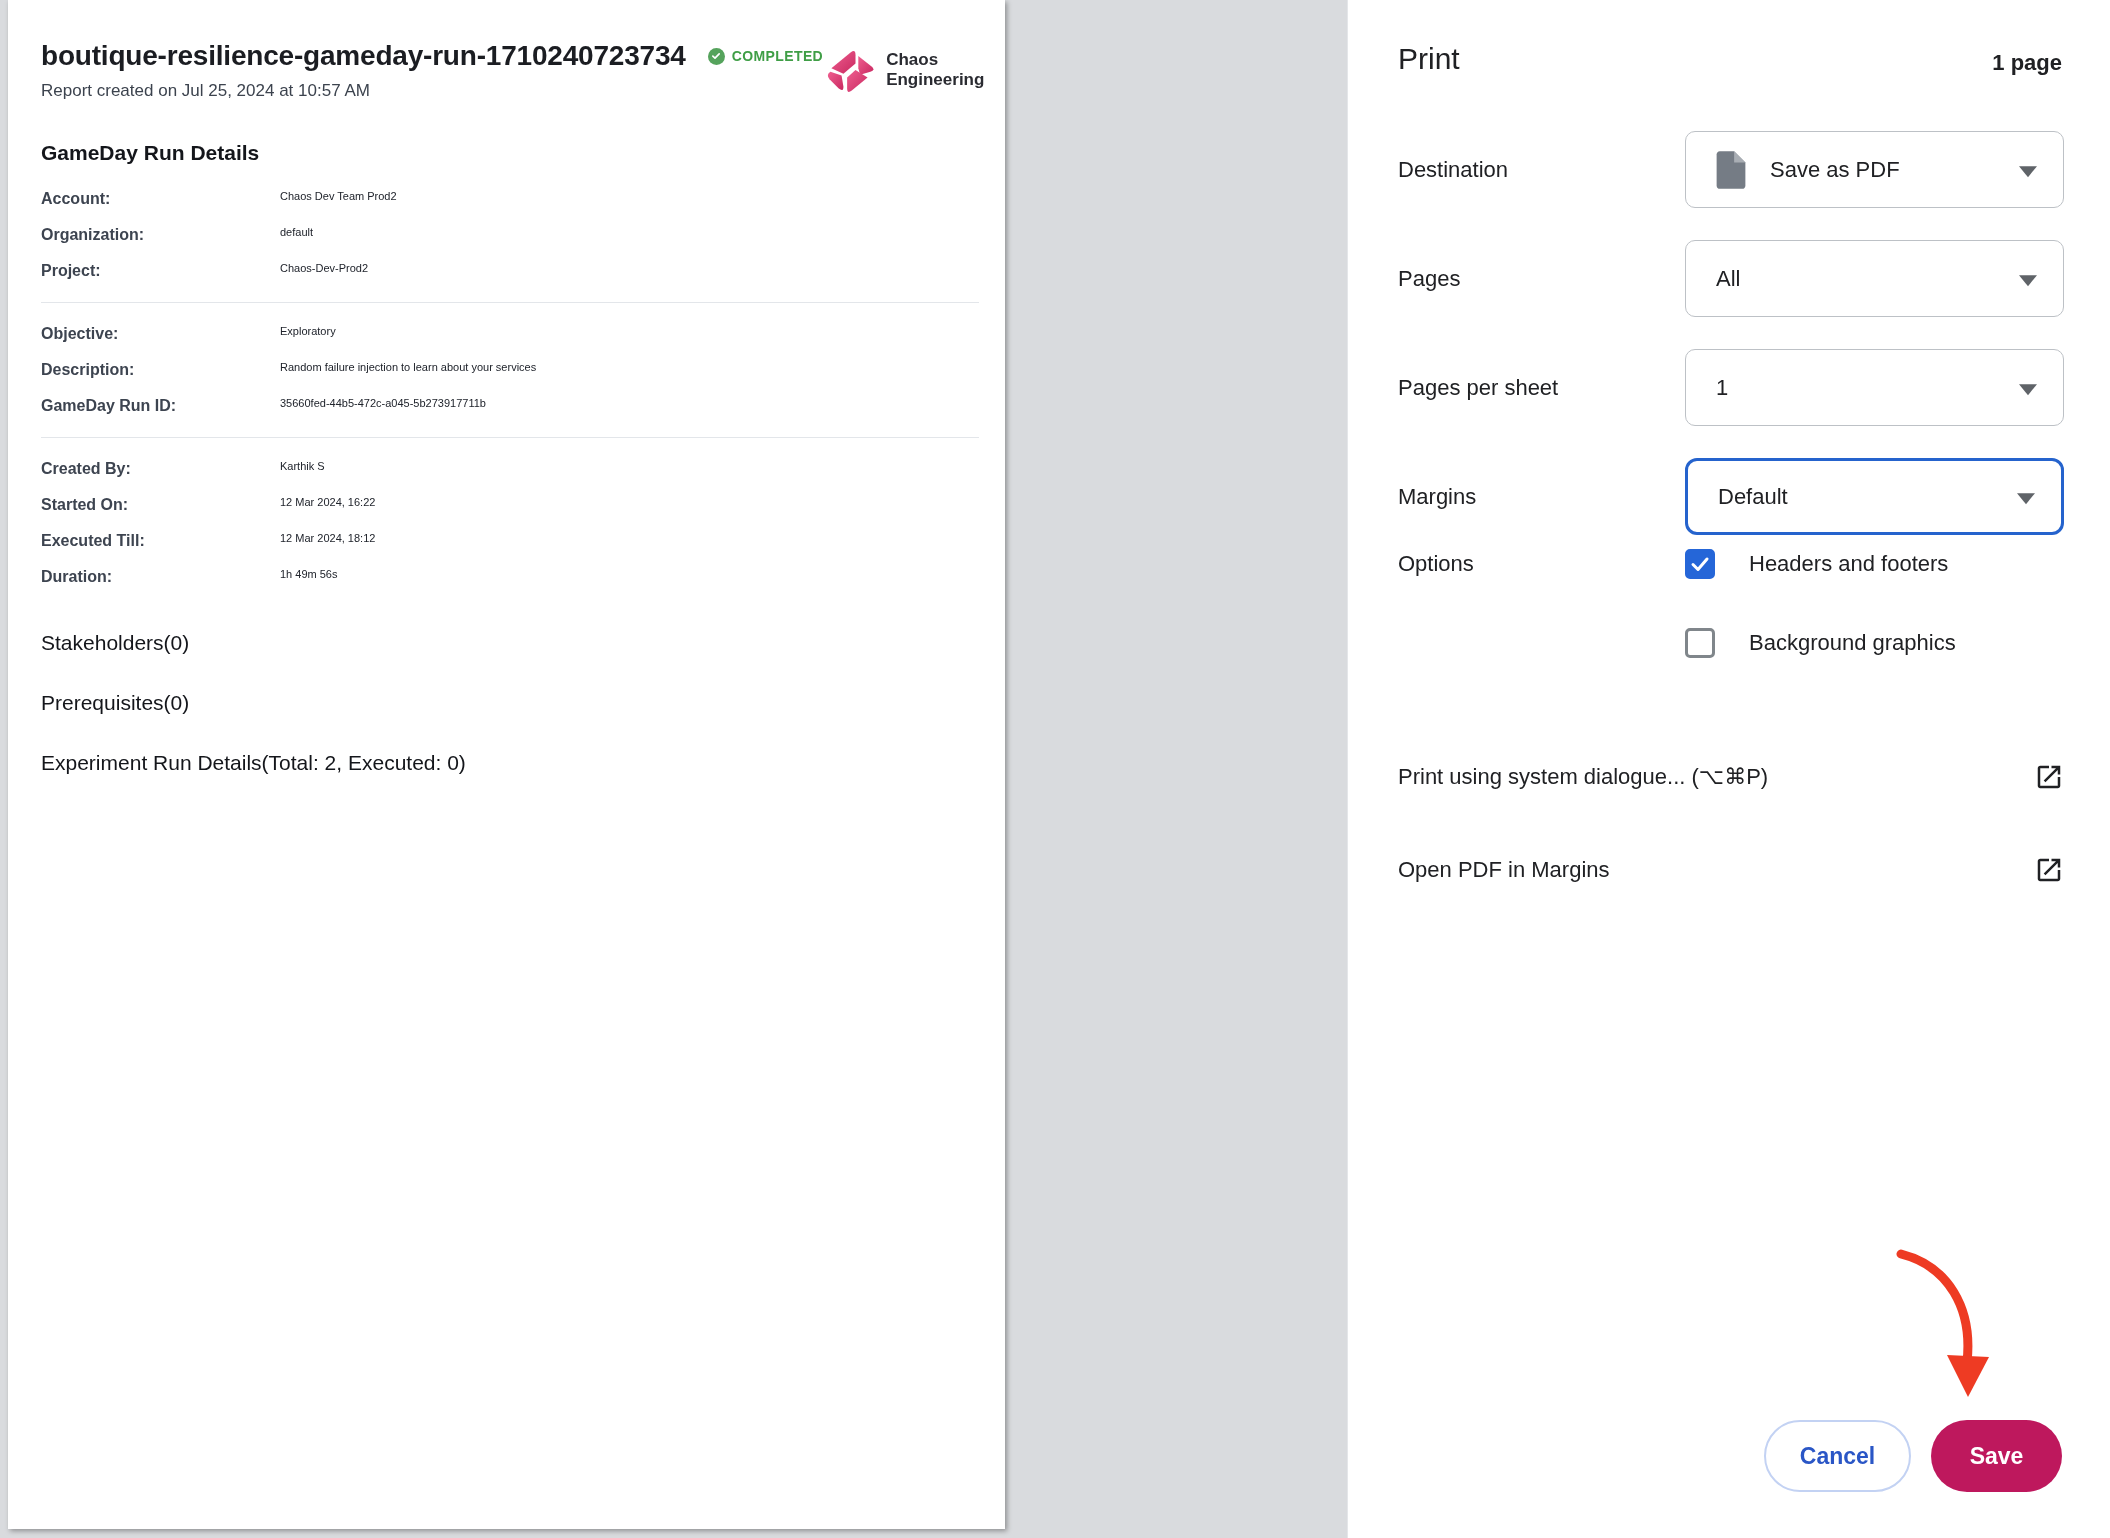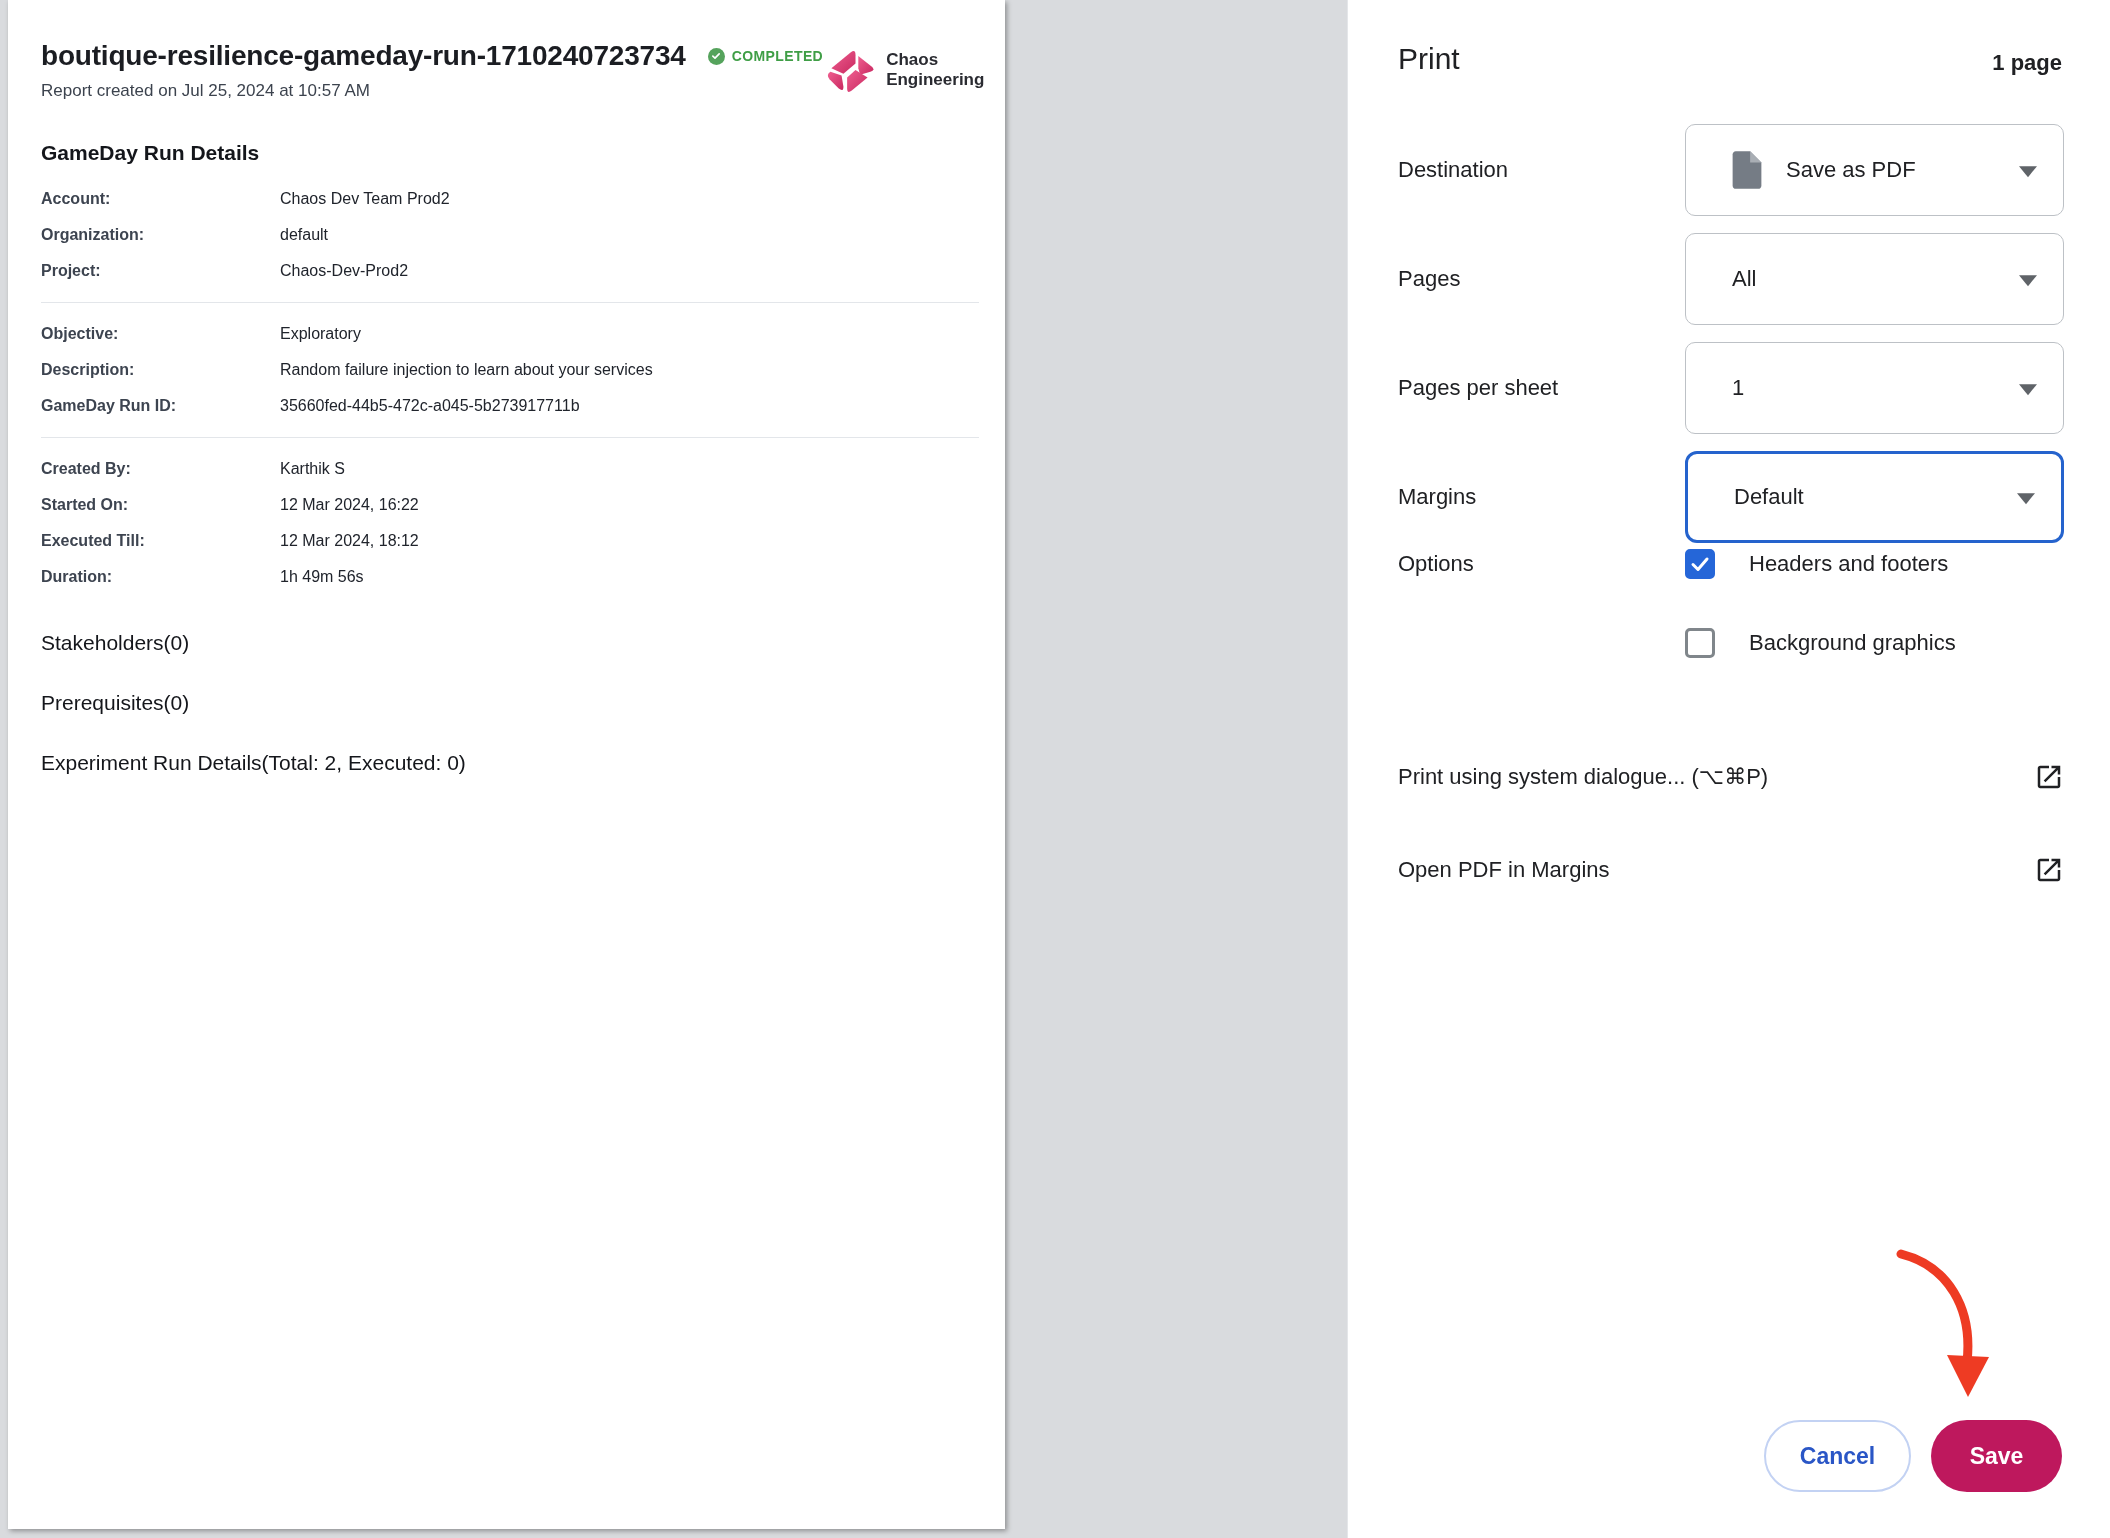--- a/index.html
+++ b/index.html
@@ -33,21 +33,21 @@
   .status-text { font-size:14px; font-weight:bold; color:#3f9e46; letter-spacing:.4px; }
   .report-sub { margin-top:9px; font-size:17px; color:#3c434e; }
 
   .brand { display:flex; align-items:center; gap:11px; margin-top:4px; margin-right:12px; }
   .brand svg { width:52px; height:52px; }
   .brand-text { font-size:17px; font-weight:bold; color:#2a2b31; line-height:1.18; }
 
   .section-heading { font-size:21px; font-weight:bold; color:#14161b; margin-top:40px; margin-bottom:16px; }
   .detail-row { display:flex; align-items:flex-start; padding:9px 0;gap:14px; }
   .detail-label { width:225px; flex:0 0 auto; font-size:16px; font-weight:bold; color:#3d4450; }
-  .detail-value { font-size:16px; color:#20242c; }
+  .detail-value { font-size:11px; color:#20242c; }
   .divider { border:none; border-top:1px solid #e3e6ea; margin:13px 0; }
 
   .sub-heading { font-size:21px; font-weight:normal; color:#14161b; margin-top:36px; }
 
   
   .print-panel {
     position:absolute; left:1347px; top:0;
     width:763px; height:1538px;
     background:#ffffff;
     border-left:1px solid #e4e6e9;
@@ -56,23 +56,23 @@
     display:flex; justify-content:space-between; align-items:flex-end;
     padding:42px 48px 0 50px;
   }
   .panel-title { font-size:30px; color:#202124; }
   .page-count { font-size:22px; font-weight:bold; color:#202124; }
 
   .fields { padding:0 46px 0 50px; margin-top:58px; }
   .field-row { display:flex; align-items:center; height:71px; margin-bottom:38px; }
   .field-label { width:287px; flex:0 0 auto; font-size:22px; color:#202124; }
   .select-box {
-    position:relative; width:380px; height:92px;
+    position:relative; width:380px; height:77px;
     border:1px solid #bdc1c6; border-radius:10px;
-    display:flex; align-items:center; padding-left:46px; gap:24px;
+    display:flex; align-items:center; padding-left:30px; gap:24px;
     background:#fff; cursor:pointer;
   }
   .select-box.focused { border:3px solid #2563cd; border-radius:12px; }
   .select-value { font-size:22px; color:#202124; }
   .caret {
     position:absolute; right:26px; top:50%; transform:translateY(-35%);
     width:0; height:0;
     border-left:9px solid transparent; border-right:9px solid transparent;
     border-top:11px solid #5f6368;
   }

